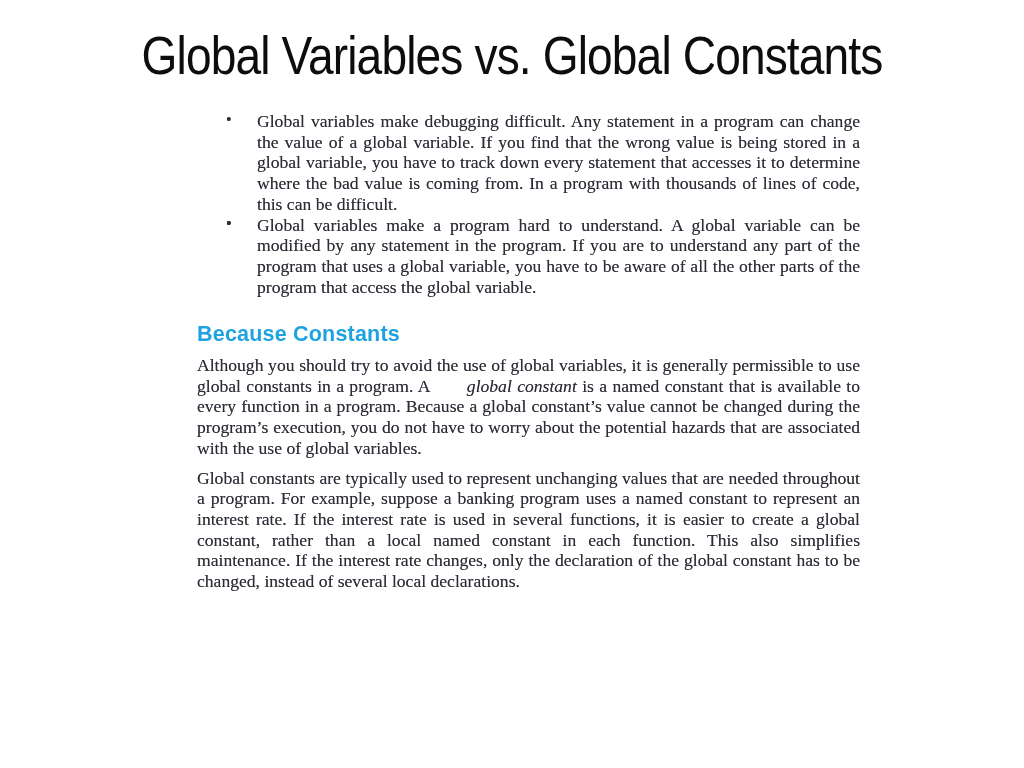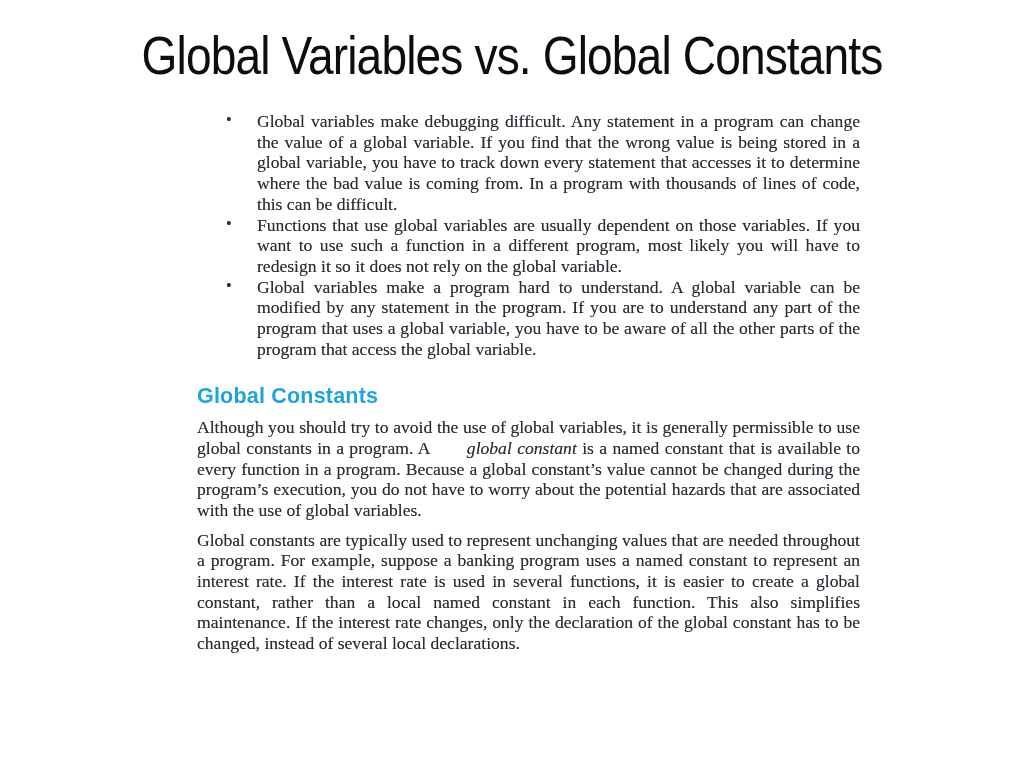--- a/index.html
+++ b/index.html
@@ -87,29 +87,28 @@
 
   <div class="scan">
 
     <ul>
       <li>
         <span class="bullet-dot">•</span>
         <span>Global variables make debugging difficult. Any statement in a program can change the value of a global variable. If you find that the wrong value is being stored in a global variable, you have to track down every statement that accesses it to determine where the bad value is coming from. In a program with thousands of lines of code, this can be difficult.</span>
       </li>
       <li>
         <span class="bullet-dot">•</span>
-        <span>Functions that use global variables are usually dependent on those variables. If you want to use such a function in a different program, most likely you will have to redesign it so it does not rely on the global variable.</span>
       </li>
       <li>
         <span class="bullet-dot">•</span>
         <span>Global variables make a program hard to understand. A global variable can be modified by any statement in the program. If you are to understand any part of the program that uses a global variable, you have to be aware of all the other parts of the program that access the global variable.</span>
       </li>
     </ul>
 
 
-    <h2 class="section-heading">Global Constants</h2>
+    <h2 class="section-heading">Because Constants</h2>
 
     <p class="para-2"><span>Although you should try to avoid the use of global variables, it is generally permissible to use global constants in a program. A </span><span class="italic">global constant</span><span> is a named constant that is available to every function in a program. Because a global constant’s value cannot be changed during the program’s execution, you do not have to worry about the potential hazards that are associated with the use of global variables.</span></p>
 
     <p>Global constants are typically used to represent unchanging values that are needed throughout a program. For example, suppose a banking program uses a named constant to represent an interest rate. If the interest rate is used in several functions, it is easier to create a global constant, rather than a local named constant in each function. This also simplifies maintenance. If the interest rate changes, only the declaration of the global constant has to be changed, instead of several local declarations.</p>
 
   </div>
 </div>
 
 </body></html>

